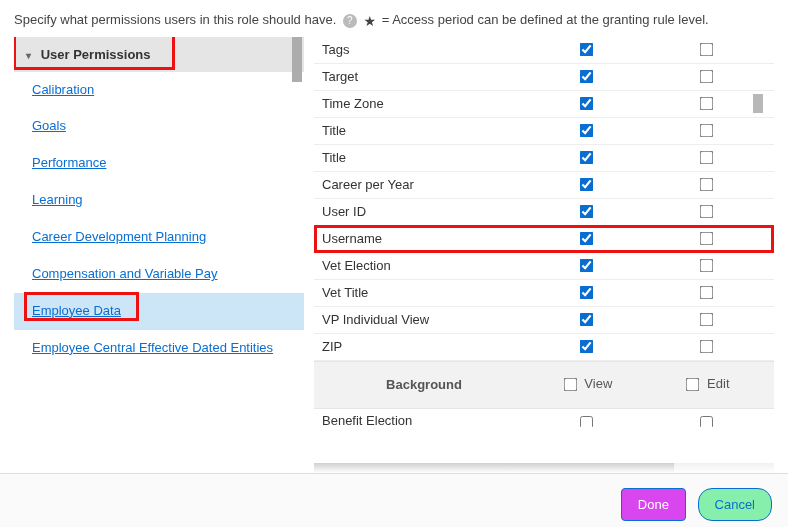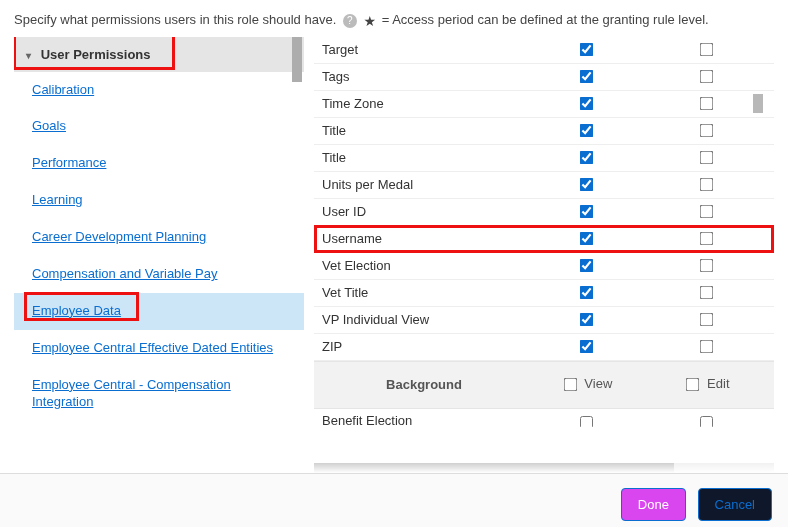--- a/index.html
+++ b/index.html
@@ -110,21 +110,21 @@
   .footer {
     border-top:1px solid #ddd; background:#fafafa;
     padding:14px 16px; text-align:right;
   }
   .btn {
     display:inline-block; min-width:54px; padding:8px 16px;
     border:1px solid #0a6ed1; border-radius:4px; font-size:13px;
     cursor:pointer; margin-left:8px;
   }
   .btn.primary { background:#d946ef; color:#fff; }
-  .btn.secondary { background:#0f172a; color:#0a6ed1; }
+  .btn.secondary { background:#86efac; color:#0a6ed1;border-radius:14px; }
 </style>
 </head>
 <body>
 
 <div class="wrap">
   <div class="intro">
     <span>Specify what permissions users in this role should have.</span>
     <span class="q">?</span>
     <span class="star">★</span>
     <span>= Access period can be defined at the granting rule level.</span>
@@ -158,59 +158,56 @@
             <div class="nav-item-wrap">
               <a class="nav-item">Compensation and Variable Pay</a>
             </div>
             <div class="nav-item-wrap">
               <a class="nav-item sel">Employee Data</a>
               <div class="redbox-item"></div>
             </div>
             <div class="nav-item-wrap">
               <a class="nav-item">Employee Central Effective Dated Entities</a>
             </div>
-            <div class="nav-item-wrap">
-              <a class="nav-item">Employee Central - Compensation Integration</a>
-            </div>
           </div>
       </div>
       <div class="side-scrollbar">
         <div class="side-thumb"></div>
       </div>
     </div>
 
     <div class="main">
       <div class="rows" id="perm-rows">
           <div class="row">
+            <span class="label">Tags</span>
+            <span class="cbcell"><input type="checkbox" checked="" style=""></span>
+            <span class="cbcell" style="position: relative;"><input type="checkbox" style=""></span>
+          </div>
+          <div class="row">
             <span class="label">Target</span>
-            <span class="cbcell"><input type="checkbox" checked="" style=""></span>
-            <span class="cbcell" style="position: relative;"><input type="checkbox" style=""></span>
-          </div>
-          <div class="row">
-            <span class="label">Tags</span>
             <span class="cbcell"><input type="checkbox" checked="" style=""></span>
             <span class="cbcell" style="position: relative;"><input type="checkbox" style=""></span>
           </div>
           <div class="row" style="position: relative;">
             <span class="label">Time Zone</span>
             <span class="cbcell"><input type="checkbox" checked="" style=""></span>
             <span class="cbcell" style="position: relative;"><input type="checkbox" style=""><div class="tz-extra"></div></span>
           </div>
           <div class="row">
             <span class="label">Title</span>
             <span class="cbcell"><input type="checkbox" checked="" style=""></span>
             <span class="cbcell" style="position: relative;"><input type="checkbox" style=""></span>
           </div>
           <div class="row">
             <span class="label">Title</span>
             <span class="cbcell"><input type="checkbox" checked="" style=""></span>
             <span class="cbcell" style="position: relative;"><input type="checkbox" style=""></span>
           </div>
           <div class="row">
-            <span class="label">Units per Medal</span>
+            <span class="label">Career per Year</span>
             <span class="cbcell"><input type="checkbox" checked="" style=""></span>
             <span class="cbcell" style="position: relative;"><input type="checkbox" style=""></span>
           </div>
           <div class="row">
             <span class="label">User ID</span>
             <span class="cbcell"><input type="checkbox" checked="" style=""></span>
             <span class="cbcell" style="position: relative;"><input type="checkbox" style=""></span>
           </div>
           <div class="row hl">
             <span class="label">Username</span>

